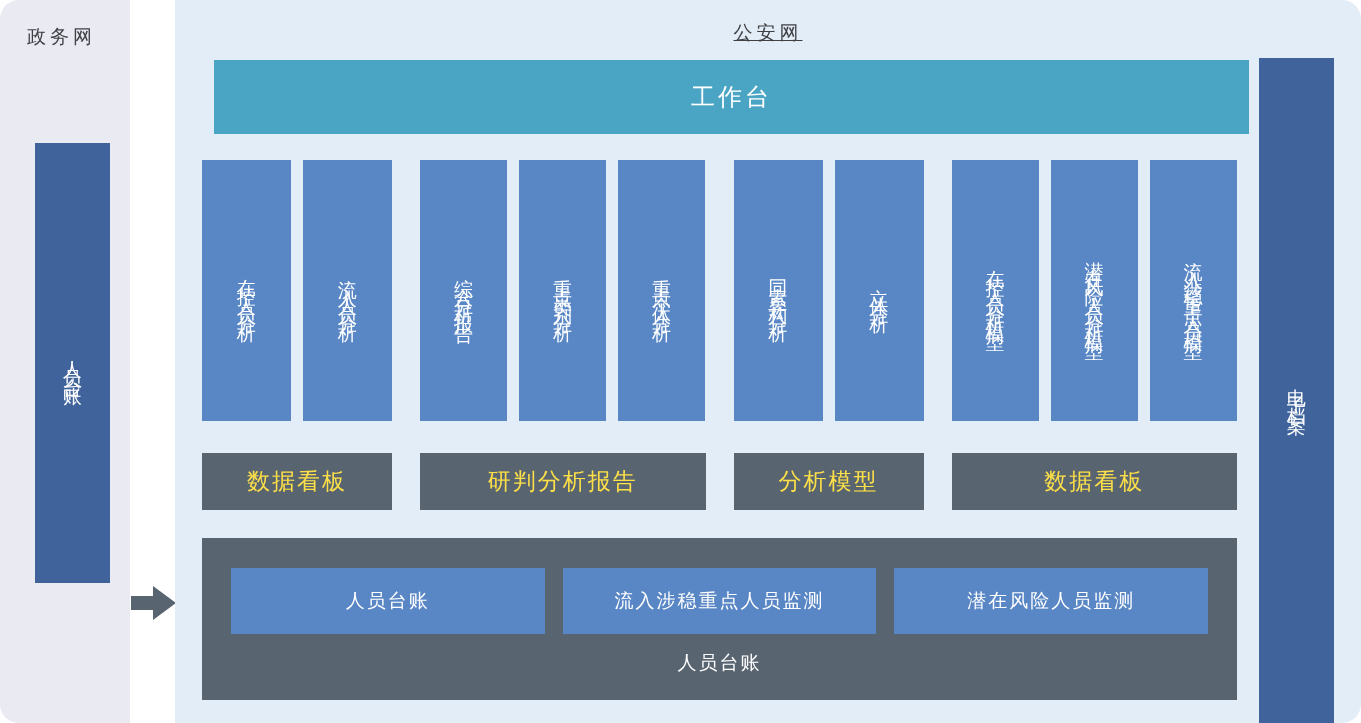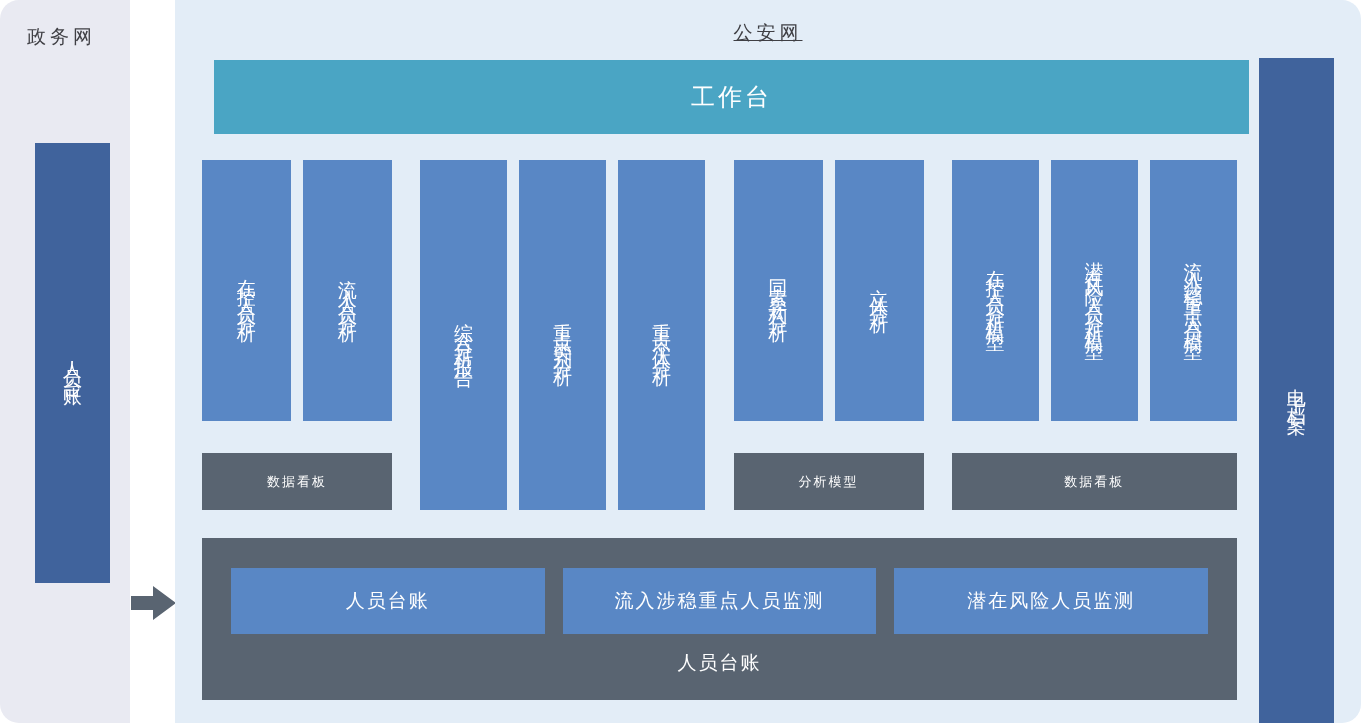--- a/index.html
+++ b/index.html
@@ -82,21 +82,21 @@
     text-orientation: upright;
     color: #ffffff;
     font-size: 19px;
     letter-spacing: 9px;
     line-height: 1.65;
     max-height: 235px;
   }
   .group-title {
     height: 57px;
     background: var(--slate, #596471);
-    color: #ffffff; font-size: 13px; letter-spacing: 2px;
+    color: #fde047; font-size: 23px; letter-spacing: 2px;
     display: flex; align-items: center; justify-content: center; margin-top: 32px;
   }
   
   .bottom-box {
     position: absolute;
     left: 27px; top: 538px;
     width: 1035px; height: 162px;
     background: var(--slate, #596471);
     padding: 30px 29px 0;
   }
@@ -156,20 +156,21 @@
           <div class="vblock">
             <span class="vtext">综合分析报告</span>
           </div>
           <div class="vblock">
             <span class="vtext">重点类别分析</span>
           </div>
           <div class="vblock">
             <span class="vtext">重点个体分析</span>
           </div>
         </div>
+        <div class="group-title">研判分析报告</div>
       </div>
 
       <div class="group cols-2">
         <div class="group-bars">
           <div class="vblock">
             <span class="vtext">同素异构分析</span>
           </div>
           <div class="vblock">
             <span class="vtext">立体分析</span>
           </div>

